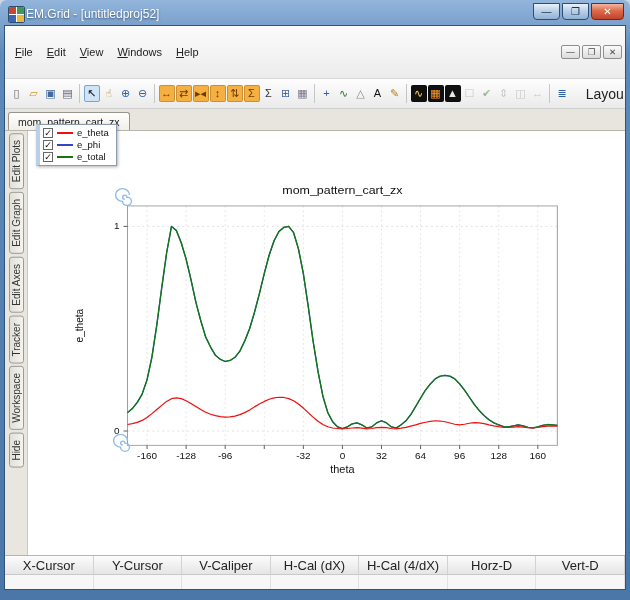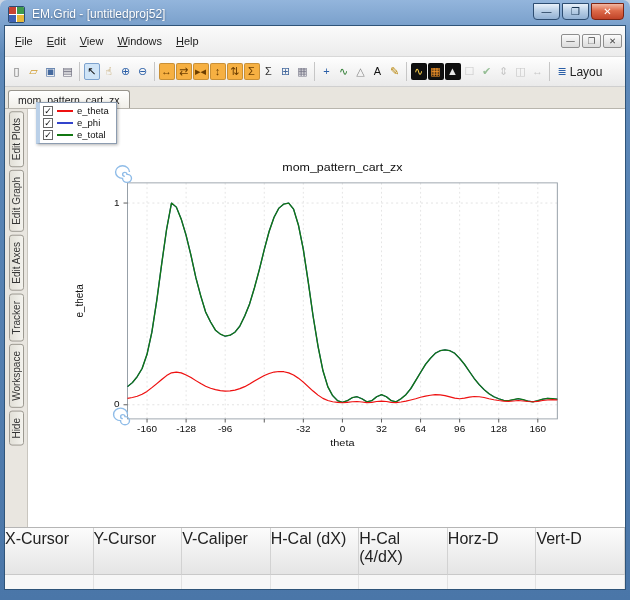--- a/index.html
+++ b/index.html
@@ -1,46 +1,46 @@
 <!DOCTYPE html>
 <html><head>
 <meta charset="utf-8">
 <style>
   html,body{margin:0;padding:0;width:630px;height:600px;overflow:hidden;
     font-family:"Liberation Sans","DejaVu Sans",sans-serif;background:#cdd7e4;}
   .window{position:relative;width:630px;height:600px;box-sizing:border-box;display:flex;flex-direction:column;
     background:linear-gradient(180deg,#93b5dc 0%,#5e89b9 9%,#4a76a8 100%);
     border-radius:7px 7px 0 0;padding:0 4px 10px 4px;}
-  .titlebar{height:25px;display:flex;align-items:center;gap:7px;padding:3px 2px 0 4px;box-sizing:border-box;}
+  .titlebar{height:25px;display:flex;align-items:center;gap:1px;padding:3px 2px 0 4px;box-sizing:border-box;}
   .app-icon{width:15px;height:15px;display:grid;grid-template-columns:1fr 1fr;grid-template-rows:1fr 1fr;gap:1px;
     background:#fff;border:1px solid #2c4d74;border-radius:2px;overflow:hidden;flex:none;}
   .app-icon i{display:block;}
   .title-text{flex:1;color:#fff;font-size:12px;text-shadow:0 1px 2px rgba(8,30,60,.65);white-space:nowrap;overflow:hidden;}
   .cap-group{display:flex;gap:2px;align-self:flex-start;}
   .cap-btn{min-width:27px;height:17px;box-sizing:border-box;border:1px solid #2d4d71;border-radius:0 0 4px 4px;
     display:flex;align-items:center;justify-content:center;font-size:10px;color:#16324f;
     background:linear-gradient(#e9f1fa,#bad0e7 45%,#92b1d3);cursor:default;}
   .cap-btn.close{min-width:33px;background:linear-gradient(#f2b7a3,#dd6а49 45%,#c04328);
     background:linear-gradient(#f2b7a3,#dd6a49 45%,#c04328);color:#fff;border-color:#7c2413;}
   .client{flex:1;display:flex;flex-direction:column;background:#f0f0f0;border:1px solid #2f5479;min-height:0;}
   .menubar{height:20px;flex:none;background:linear-gradient(#fbfbfb,#ececec);border-bottom:1px solid #d8d8d8;
-    display:flex;align-items:center;font-size:11px;color:#222;padding:5px 3px;}
+    display:flex;align-items:center;font-size:11px;color:#222;padding:16px 3px;}
   .menu-item{padding:2px 7px;}
   .menu-spacer{flex:1;}
   .mdi-btn{width:19px;height:14px;box-sizing:border-box;border:1px solid #8e8e8e;border-radius:2px;
     background:linear-gradient(#fbfbfb,#dcdcdc);font-size:8.5px;color:#444;display:flex;align-items:center;
     justify-content:center;margin-left:2px;}
   .toolbar{height:29px;flex:none;background:linear-gradient(#fefefe,#eaeaea);border-bottom:1px solid #cfcfcf;
     display:flex;align-items:center;padding:0 3px;overflow:hidden;}
   .tool-btn{width:16px;height:17px;box-sizing:border-box;margin:0 0.5px;border:1px solid transparent;border-radius:2px;
     display:flex;align-items:center;justify-content:center;font-size:11px;line-height:1;flex:none;}
   .tool-btn.with-label{width:auto;padding:0 3px;}
   .tool-btn.selected{background:#cfe4f7;border-color:#7da2ce;}
   .tool-btn.disabled{opacity:.5;}
-  .tool-btn .lbl{font-size:12px;margin-left:3px;color:#222;}
+  .tool-btn .lbl{font-size:14px;margin-left:19px;color:#222;}
   .tool-sep{width:1px;height:19px;background:#c6c6c6;margin:0 3px;flex:none;}
   .tabstrip{height:21px;flex:none;background:#e8e5de;border-bottom:1px solid #b8b5ad;display:flex;
     align-items:flex-end;padding:0 0 0 3px;}
   .tab{background:linear-gradient(#fffffe,#f1efe9);border:1px solid #98958d;border-bottom:none;
     border-radius:3px 3px 0 0;font-size:10.5px;color:#222;padding:3px 9px 2px 9px;}
   .main{flex:1;display:flex;position:relative;min-height:0;background:#fff;}
   .rail{width:23px;flex:none;background:#e9e6e0;border-right:1px solid #c9c6bf;display:flex;flex-direction:column;
     align-items:center;gap:3px;padding-top:2px;box-sizing:border-box;}
   .rail-tab{writing-mode:vertical-rl;transform:rotate(180deg);font-size:10px;color:#333;
     background:linear-gradient(90deg,#f4f3ee,#e2e0d8);border:1px solid #9d9a92;border-radius:3px;padding:6px 1px;}
@@ -49,21 +49,21 @@
   #chart-svg text{font-family:"Liberation Sans","DejaVu Sans",sans-serif;}
   .legend{position:absolute;left:31px;top:-7px;z-index:6;background:#fff;border:1px solid #8c9cb0;
     border-left:4px solid #bad0e8;box-shadow:1px 1px 3px rgba(0,0,0,.3);padding:2px 7px 3px 3px;
     display:flex;flex-direction:column;gap:1px;}
   .legend-row{display:flex;align-items:center;gap:4px;font-size:9.5px;color:#111;}
   .legend-check{width:10px;height:10px;box-sizing:border-box;border:1px solid #666;background:#fff;
     font-size:9px;line-height:8px;text-align:center;color:#111;flex:none;}
   .legend-line{width:16px;height:0;border-top:2px solid #000;flex:none;}
   .cursor-table{flex:none;border-top:1px solid #b5b5b5;background:#f4f4f4;}
   .ct-row{display:grid;grid-template-columns:repeat(7,1fr);}
-  .ct-head{font-size:16px;color:#222;text-align:left;padding:2px 0 8px 0;
+  .ct-head{font-size:13px;color:#222;text-align:center;padding:2px 0 1px 0;
     background:linear-gradient(#fcfcfc,#e5e5e5);border-right:1px solid #d2d2d2;border-bottom:1px solid #c9c9c9;}
   .ct-cell{height:14px;border-right:1px solid #e2e2e2;background:#f7f7f7;}
 </style>
 </head>
 <body>
 
 <div class="window">
   <div class="titlebar">
     <div class="app-icon">
       <i style="background:#c84433"></i>

